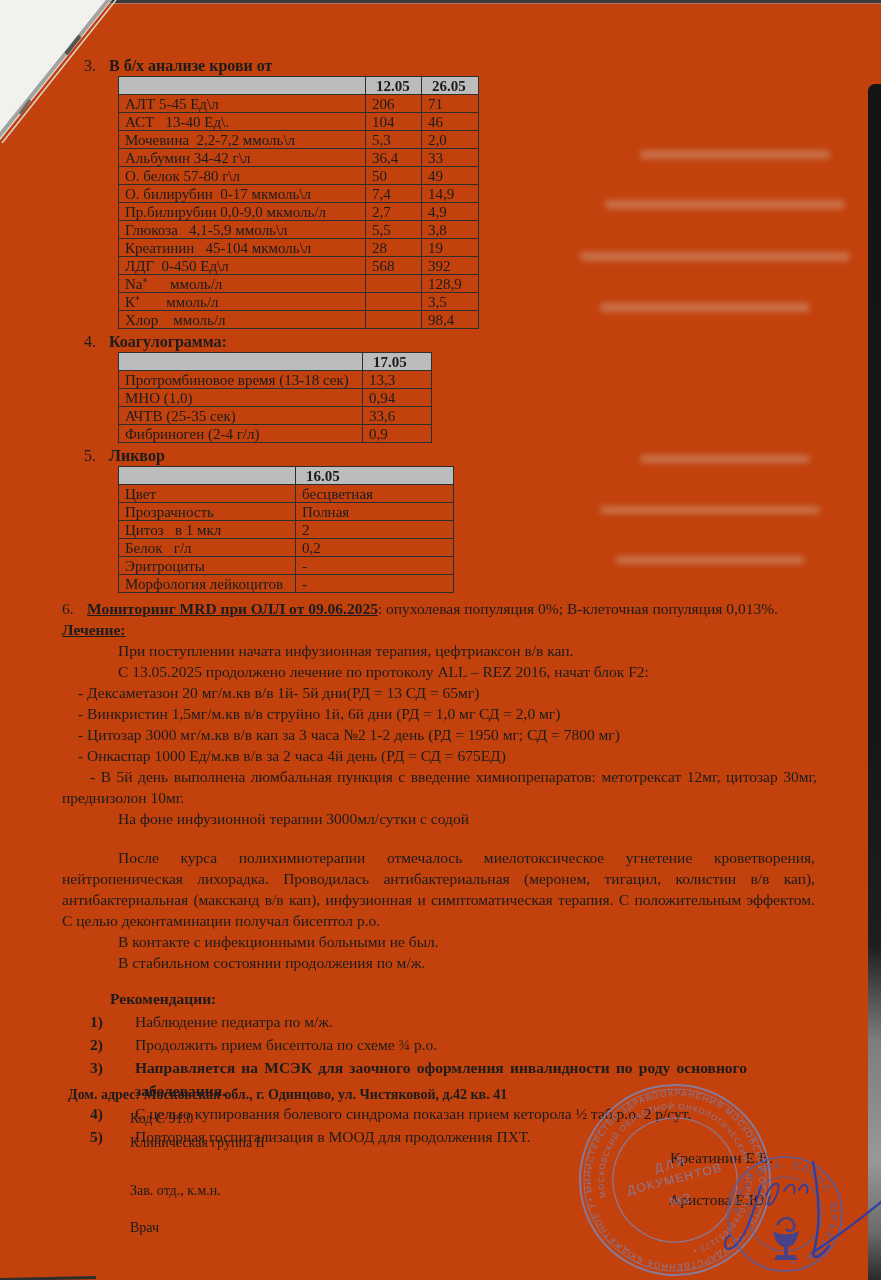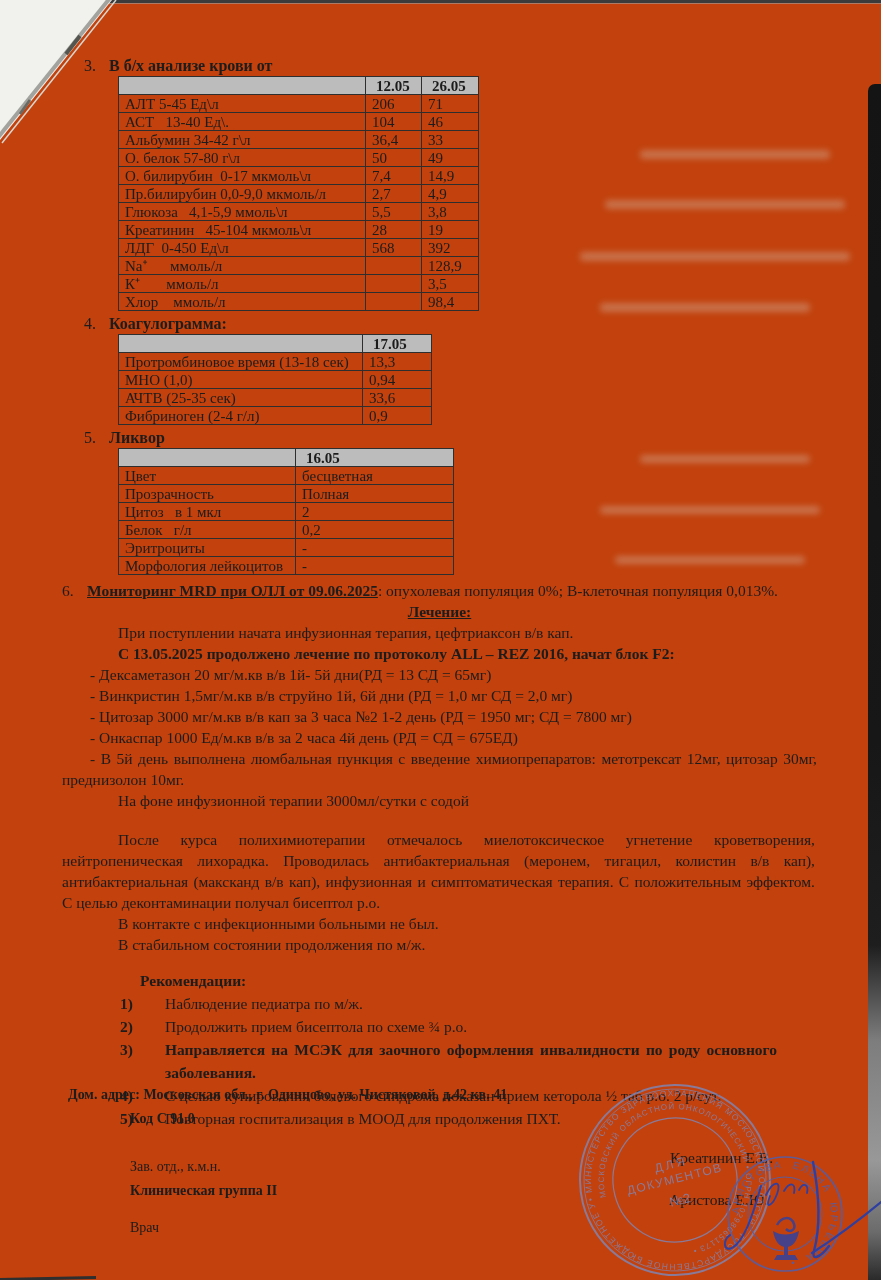--- a/index.html
+++ b/index.html
@@ -19,30 +19,30 @@
   .sec-head{margin:0 0 1px 84px;font-size:16px;line-height:18px;}
   .sec-num{display:inline-block;width:25px;}
   .sec-title{font-weight:bold;}
   table.t{border-collapse:collapse;margin-left:118px;font-size:15px;table-layout:fixed;}
   table.t td{border:1px solid #2e2e2e;height:17px;padding:0 4px 0 6px;line-height:16px;
              vertical-align:middle;white-space:nowrap;overflow:hidden;}
   table.t tr.hdr td{background:#bcbcbc;font-weight:bold;padding-left:10px;}
   table.bio td{height:17px;}
   .mrd-line{margin:5px 0 0 62px;}
   .mrd-num{display:inline-block;width:25px;}
-  .u-b{font-weight:bold;text-decoration:underline;text-align:center;}
-  .b{font-weight:bold;}
+  .u-b{font-weight:bold;text-decoration:underline;}
+  .b{font-weight:normal;}
   .treat{margin-left:62px;width:755px;}
   .treat .ind{text-indent:56px;}
-  .treat .dash{margin-left:28px;}
+  .treat .dash{margin-left:16px;}
   .treat .wrapline{margin-left:0;text-indent:28px;text-align:justify;}
   .paras{margin-top:18px;margin-left:62px;width:753px;}
   .paras .p1{text-indent:56px;text-align:justify;}
   .paras .pline{text-indent:56px;}
-  .recs{margin-top:15px;margin-left:120px;}
+  .recs{margin-top:15px;margin-left:90px;}
   .recs-title{font-weight:bold;margin-left:20px;line-height:22px;}
   .rec-item{display:flex;line-height:23px;}
   .rec-num{width:45px;font-weight:bold;flex:none;}
   .rec-text{width:650px;}
   .rec-item.bold .rec-text{font-weight:bold;width:612px;text-align:justify;}
   .footer{position:absolute;left:0;top:1084px;width:822px;font-size:14px;line-height:21px;}
   .addr{margin-left:68px;font-weight:bold;}
   .f-ind{margin-left:130px;}
   .f-gap1{margin-top:3px;}
   .sign-row1{margin-top:27px;}
@@ -97,20 +97,25 @@
             <td>АЛТ 5-45 Ед\л</td>
             <td>206</td>
             <td>71</td>
           </tr>
       <tr>
             <td>АСТ&nbsp;&nbsp; 13-40 Ед\.</td>
             <td>104</td>
             <td>46</td>
           </tr>
       <tr>
+            <td>Мочевина&nbsp; 2,2-7,2 ммоль\л</td>
+            <td>5,3</td>
+            <td>2,0</td>
+          </tr>
+      <tr>
             <td>Альбумин 34-42 г\л</td>
             <td>36,4</td>
             <td>33</td>
           </tr>
       <tr>
             <td>О. белок 57-80 г\л</td>
             <td>50</td>
             <td>49</td>
           </tr>
       <tr>
@@ -271,22 +276,22 @@
       <div class="rec-item">
         <span class="rec-num">5)</span>
         <span class="rec-text">Повторная госпитализация в МООД для продолжения ПХТ.</span>
       </div>
     </div>
   </div>
 
   <div class="footer">
     <div class="addr">Дом. адрес: Московская обл., г. Одинцово, ул. Чистяковой, д.42 кв. 41</div>
     <div class="f-ind b f-gap1">Код С 91.0</div>
+    <div class="f-ind b f-gap1">Клиническая группа II</div>
     <div class="f-ind sign-row1">Зав. отд., к.м.н.</div>
-    <div class="f-ind b f-gap1">Клиническая группа II</div>
     <div class="f-ind sign-row2">Врач</div>
   </div>
   <span class="name name-head">Креатинин Е.В.</span>
   <span class="name name-doc">Аристова Е.Ю.</span>
 
   <svg class="stamps" width="341" height="225" viewBox="0 0 341 225">
     <defs>
       <path id="orgOuter" d="M 135,125 m -84,0 a 84,84 0 1,1 168,0 a 84,84 0 1,1 -168,0"></path>
       <path id="orgInner" d="M 135,125 m -71,0 a 71,71 0 1,1 142,0 a 71,71 0 1,1 -142,0"></path>
       <path id="docRing" d="M 245,159 m -46,0 a 46,46 0 1,1 92,0 a 46,46 0 1,1 -92,0"></path>

